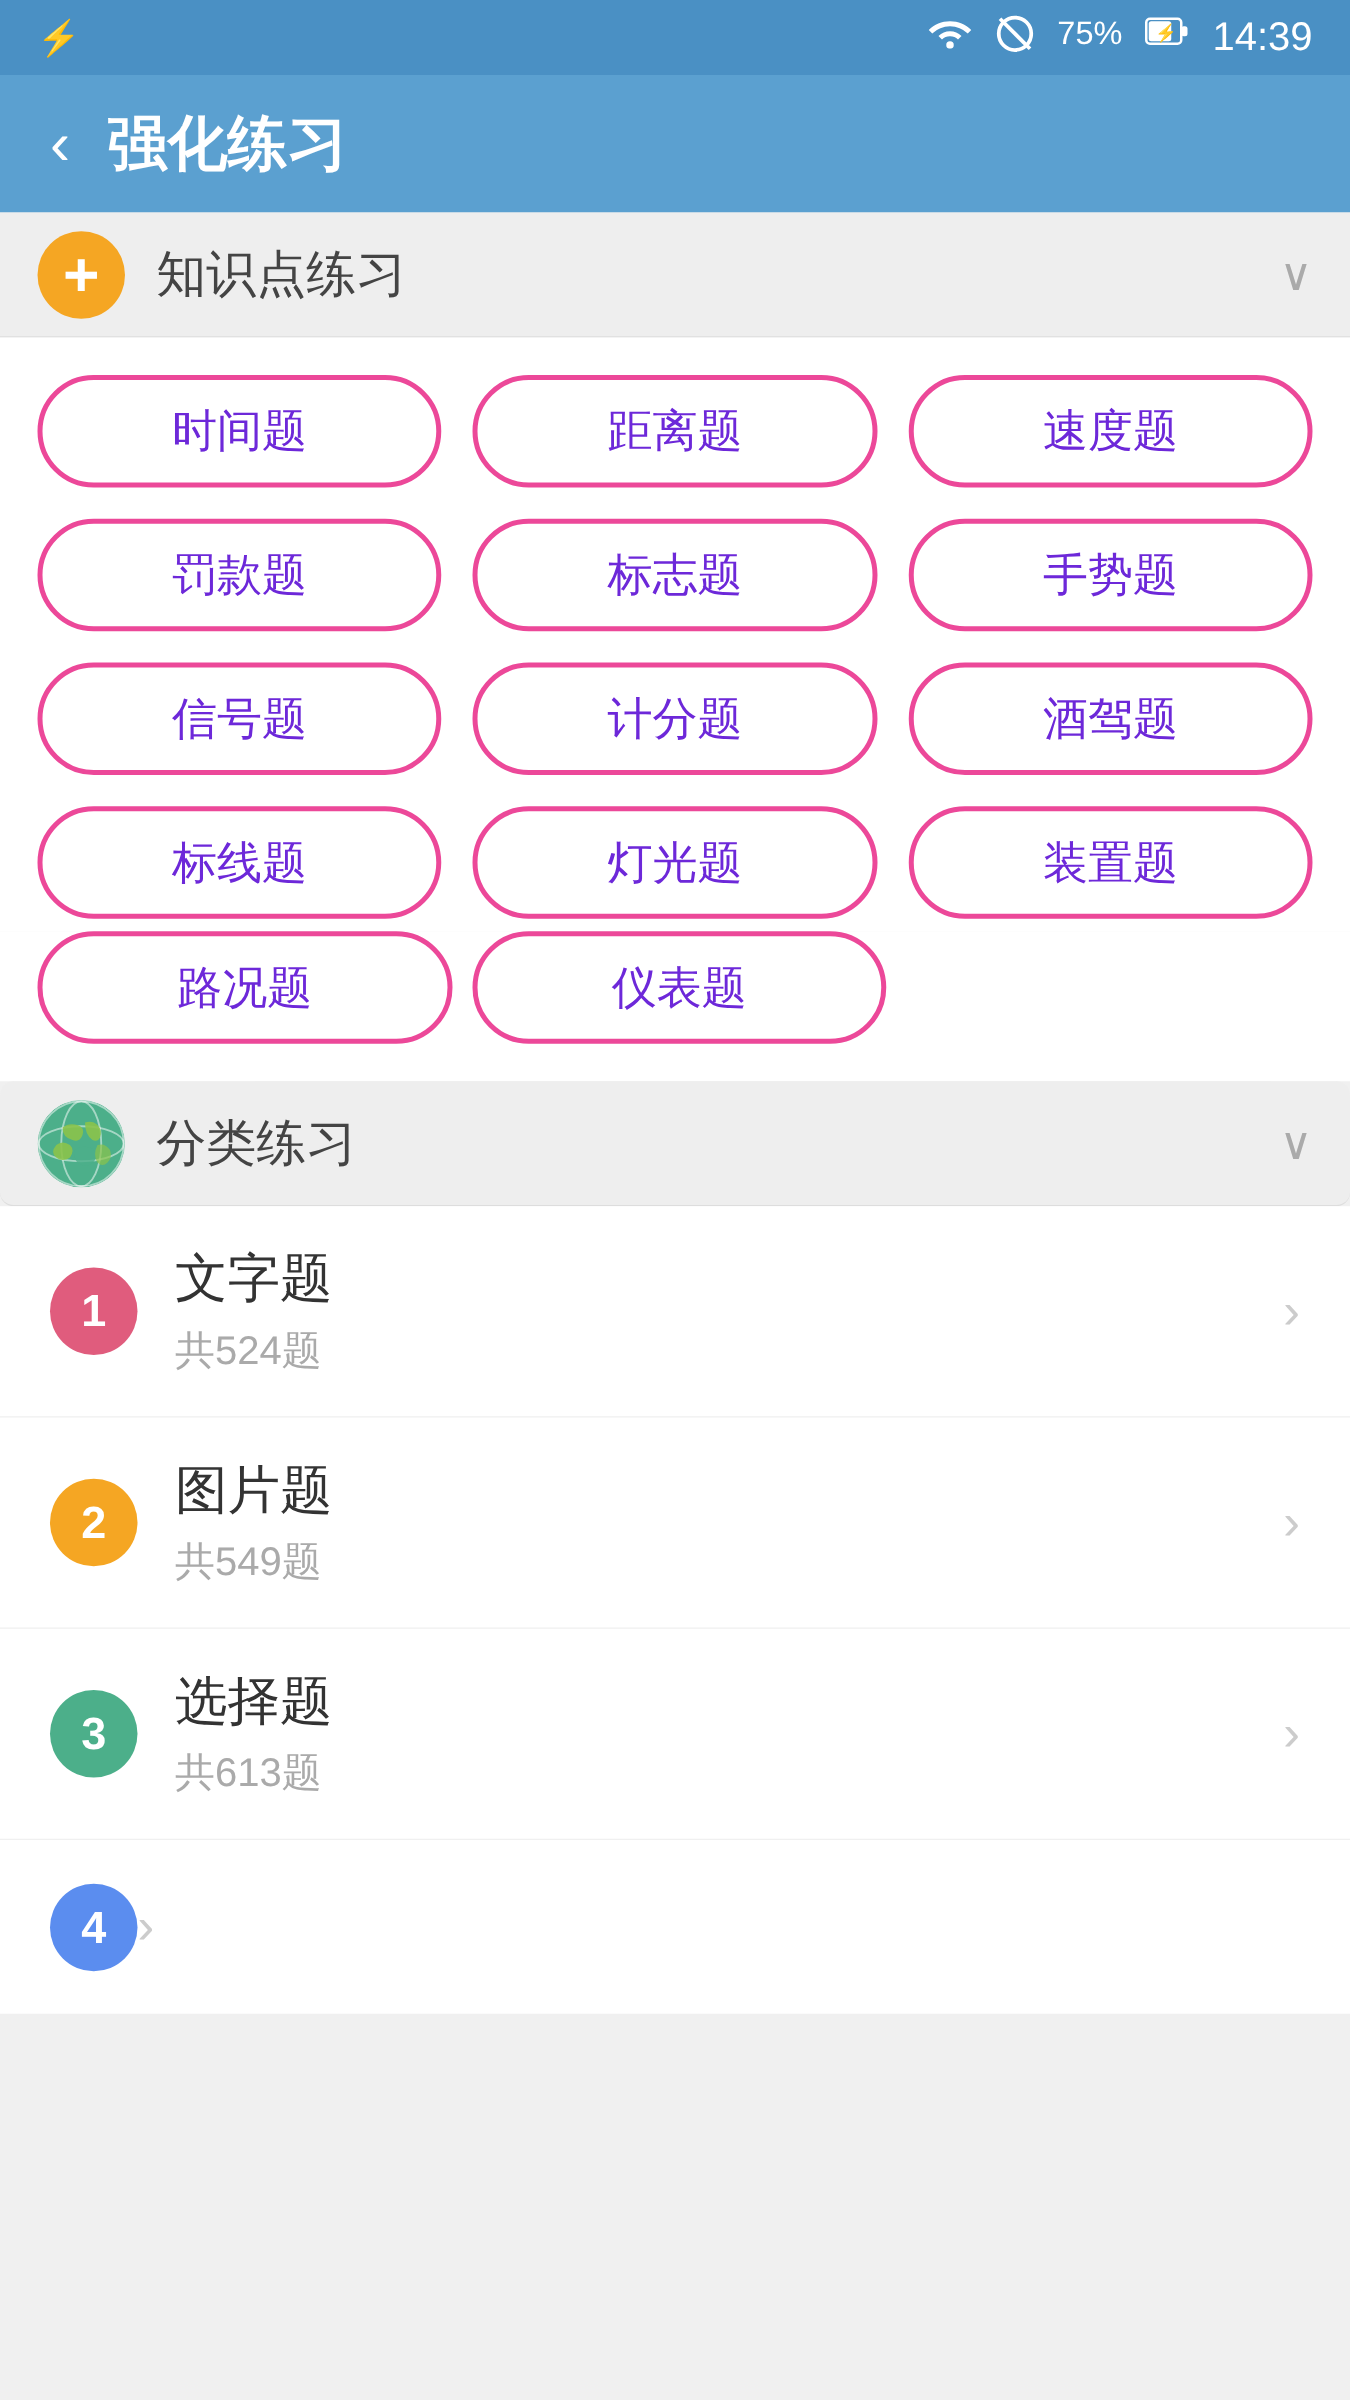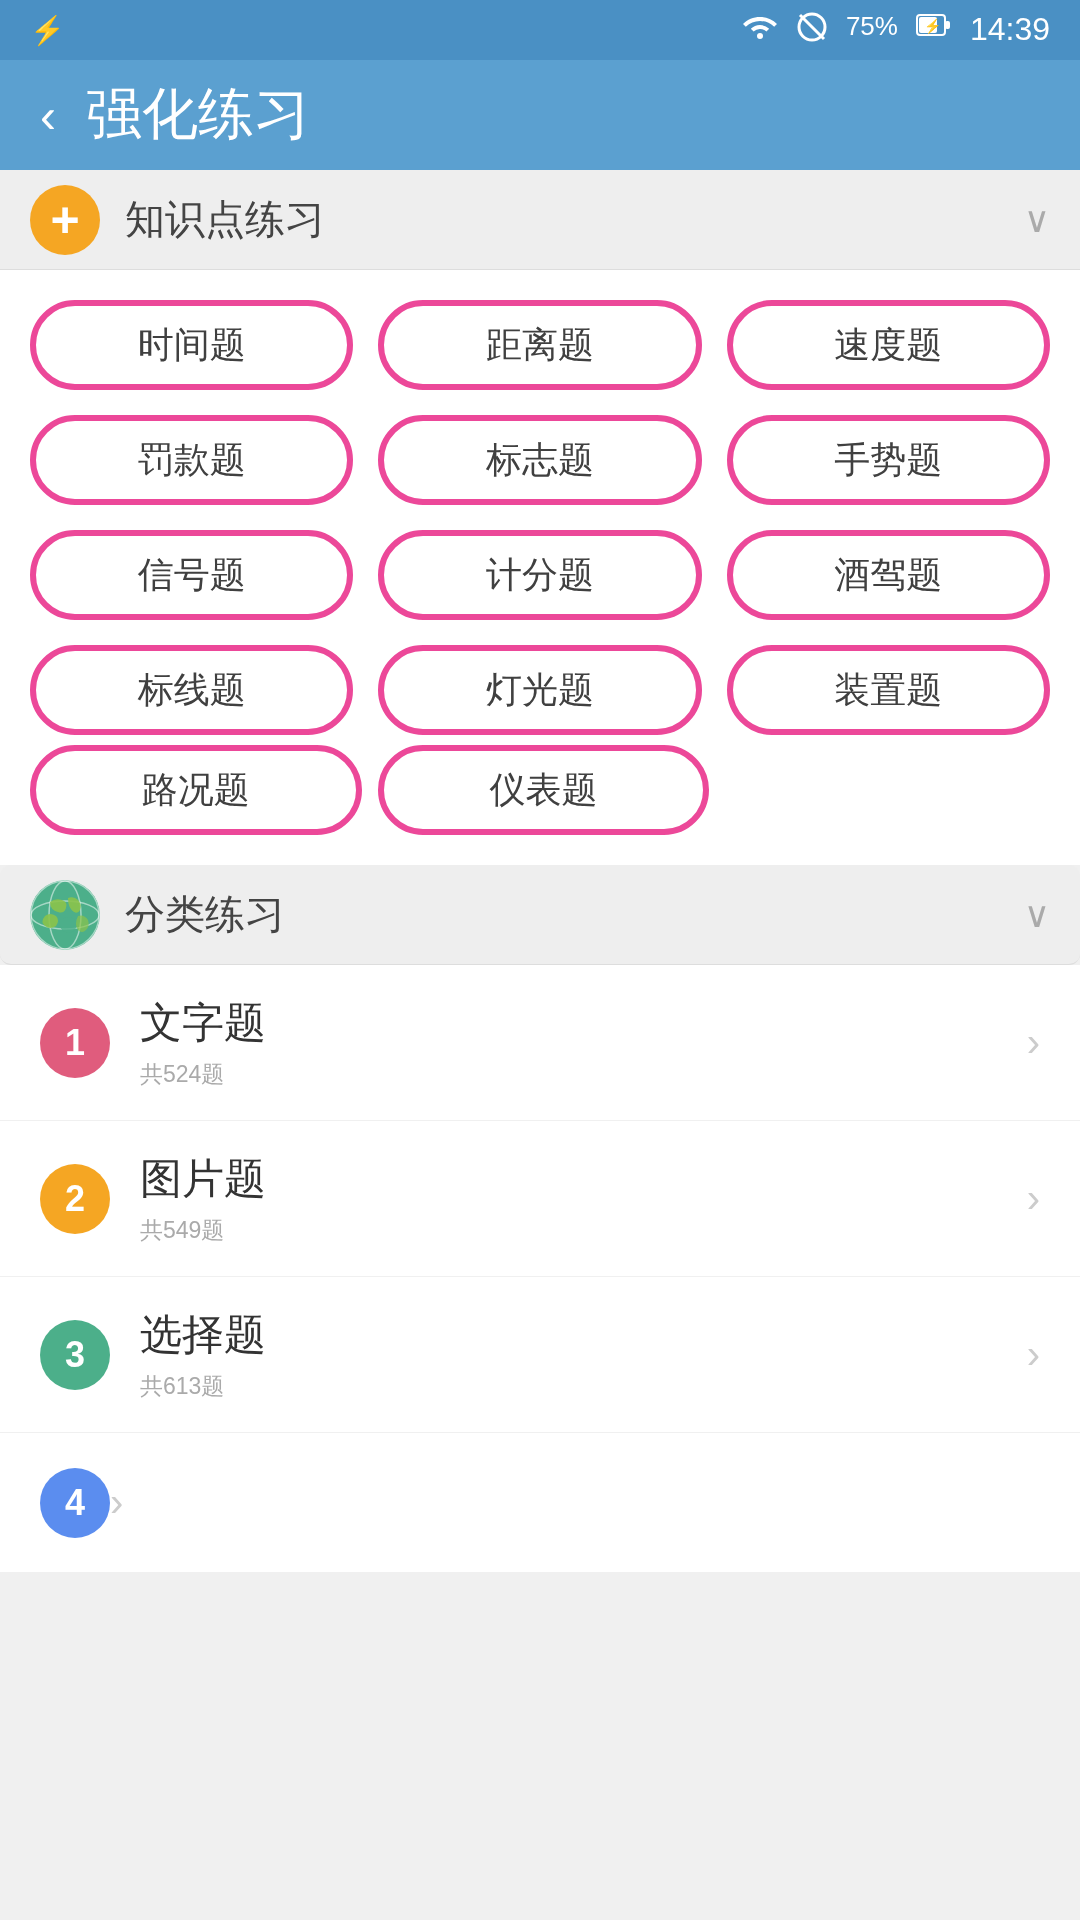--- a/index.html
+++ b/index.html
@@ -38,22 +38,22 @@
       padding: 0 40px;
       gap: 30px;
     }
     .back-icon {
       color: white;
       font-size: 48px;
       cursor: pointer;
     }
     .top-title {
       color: white;
-      font-size: 56px;
-      font-weight: 400;
+      font-size: 48px;
+      font-weight: 700;
       text-align: center;
     }
 
     
     .section-header {
       width: 100%;
       height: 100px;
       background: #eeeeee;
       display: flex;
       align-items: center;
@@ -93,28 +93,28 @@
     
     .tag-grid {
       background: white;
       padding: 30px 30px 10px 30px;
       display: grid;
       grid-template-columns: repeat(3, 1fr);
       gap: 25px 25px;
     }
     .tag-btn {
       height: 90px;
-      border: 6px solid #ec4899;
+      border: 4px solid #ec4899;
       border-radius: 50px;
       background: white;
       display: flex;
       align-items: center;
       justify-content: center;
       font-size: 36px;
-      color: #404040;
+      color: #6d28d9;
       cursor: pointer;
     }
     .tag-row-partial {
       background: white;
       padding: 0 30px 30px 30px;
       display: flex;
       gap: 16px;
     }
     .tag-row-partial .tag-btn {
       flex: 0 0 calc((100% - 25px) / 3);
@@ -153,21 +153,21 @@
     .category-info {
       flex: 1;
       margin-left: 30px;
     }
     .category-name {
       font-size: 42px;
       color: #333;
       margin-bottom: 8px;
     }
     .category-count {
-      font-size: 23px;
+      font-size: 32px;
       color: #aaa;
     }
     .category-arrow {
       font-size: 40px;
       color: #ccc;
     }
 
     
     .globe-svg {
       width: 70px;

